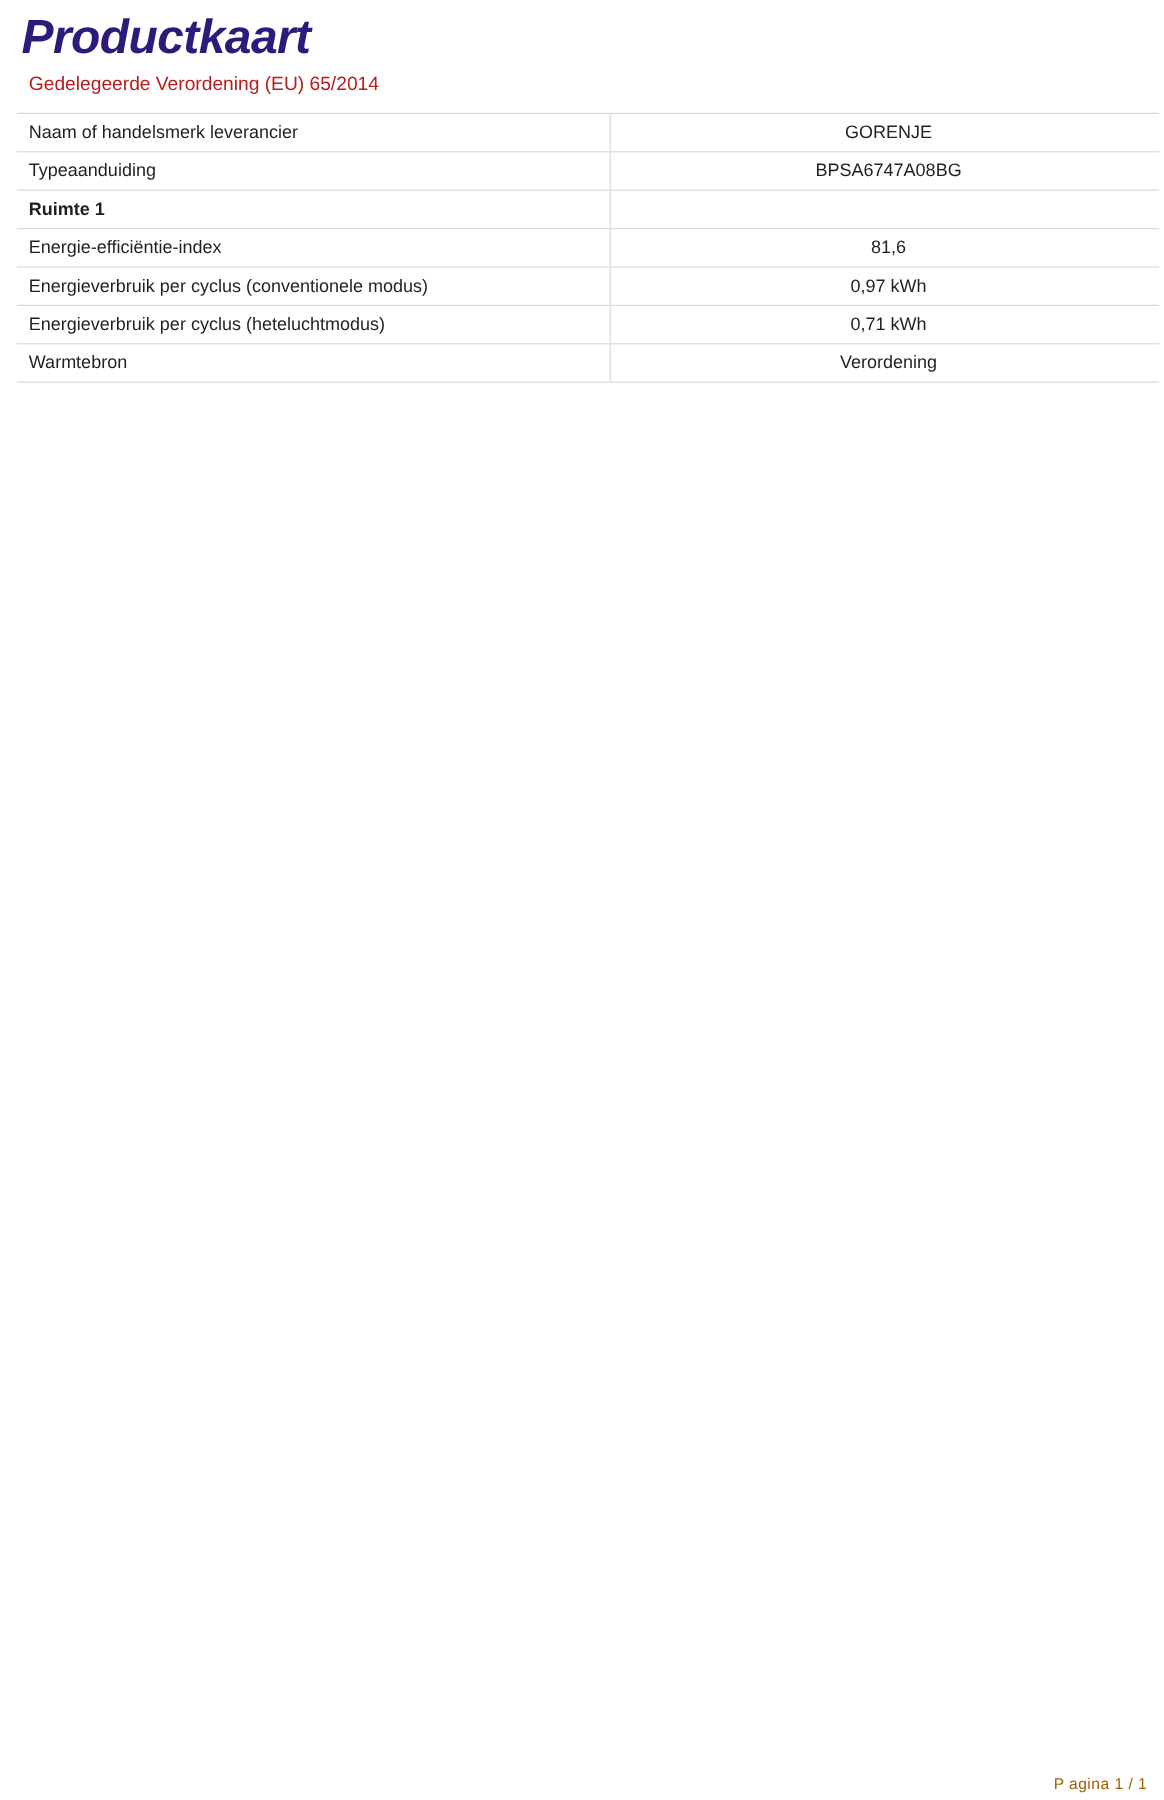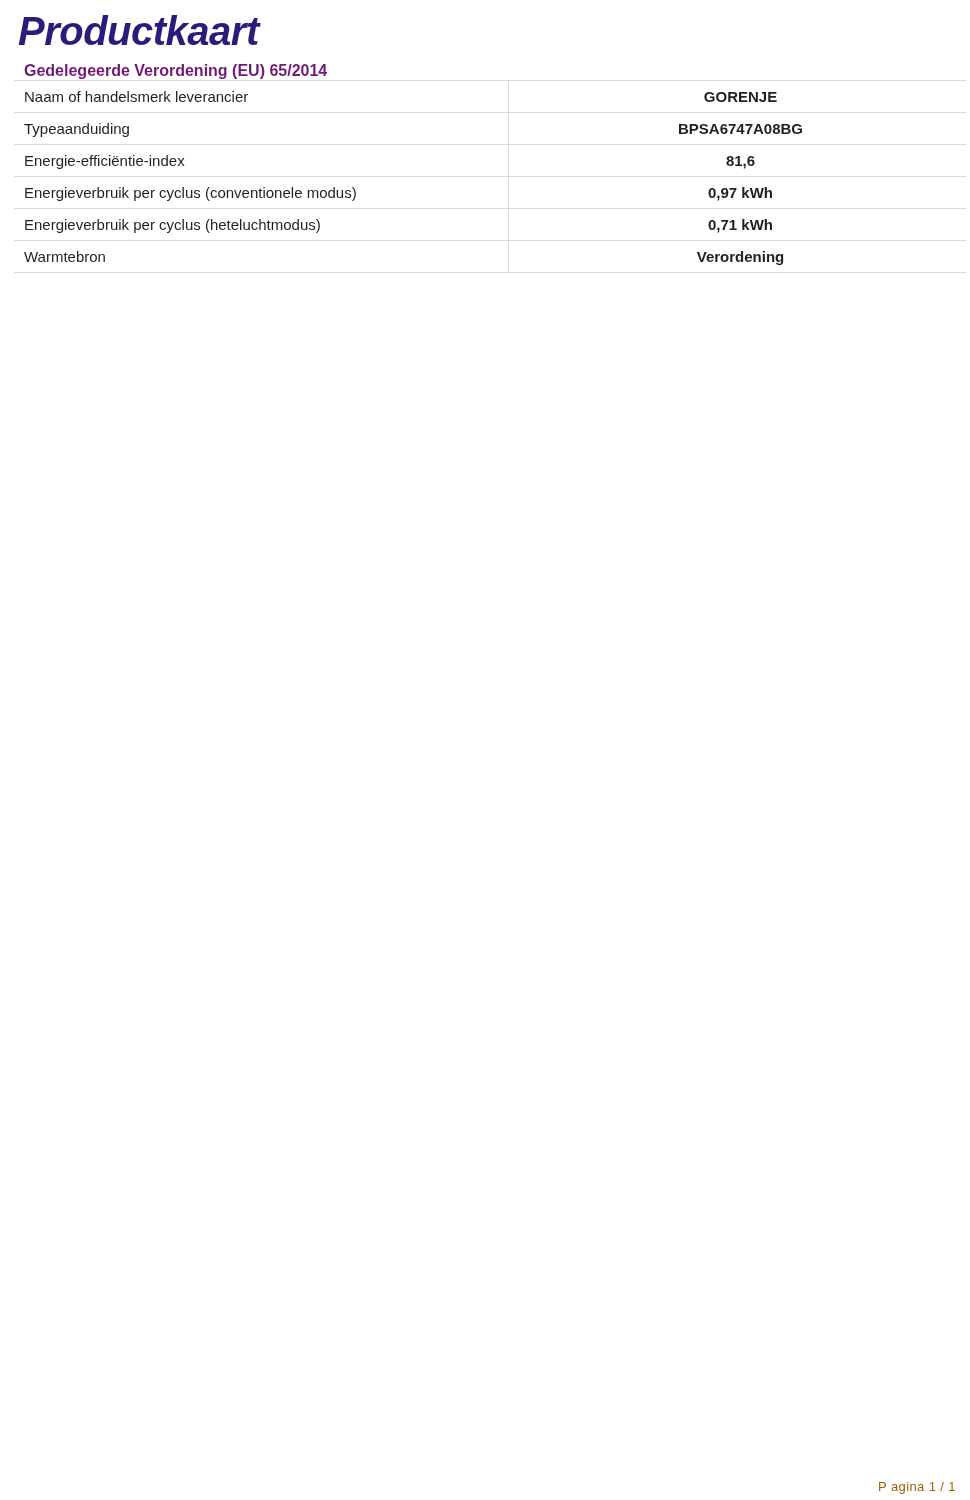--- a/index.html
+++ b/index.html
@@ -26,46 +26,46 @@
     font-size: 40px;
     font-weight: bold;
     color: #2e1a7a;
     letter-spacing: -0.5px;
     margin: 8px 0 0 8px;
     line-height: 1.15;
     font-style: italic;
   }
   .doc-subtitle {
     font-size: 16px;
-    color: #701a75;
+    color: #b91c1c;
     margin: 8px 0 0 14px;
-    font-weight: bold;
+    font-weight: normal;
   }
   table.spec {
     width: 952px;
-    margin-top: 0;
+    margin-top: 14px;
     margin-left: 4px;
     border-collapse: collapse;
     table-layout: fixed;
   }
   table.spec td {
     padding: 7px 4px 7px 10px;
     font-size: 15px;
     vertical-align: middle;
     border-top: 1px solid #d9d9d9;
     border-bottom: 1px solid #d9d9d9;
   }
   table.spec tr td.label {
     width: 480px;
     text-align: left;
     color: #231f20;
   }
   table.spec tr td.value {
     text-align: center;
-    font-weight: bold;
+    font-weight: normal;
     color: #231f20;
     border-left: 1px solid #d9d9d9;
   }
   tr.section td.section-label {
     font-weight: bold;
     border-left: none;
   }
   tr.section td.value {
     border-left: none;
   }
@@ -93,20 +93,24 @@
         <td class="label">Naam of handelsmerk leverancier</td>
         <td class="value">GORENJE</td>
       </tr>
 
       <tr>
         <td class="label">Typeaanduiding</td>
         <td class="value">BPSA6747A08BG</td>
       </tr>
 
 
+      <tr class="section">
+        <td class="label section-label">Ruimte 1</td>
+        <td class="value"></td>
+      </tr>
 
       <tr>
         <td class="label">Energie-efficiëntie-index</td>
         <td class="value">81,6</td>
       </tr>
 
 
       <tr>
         <td class="label">Energieverbruik per cyclus (conventionele modus)</td>
         <td class="value">0,97 kWh</td>

